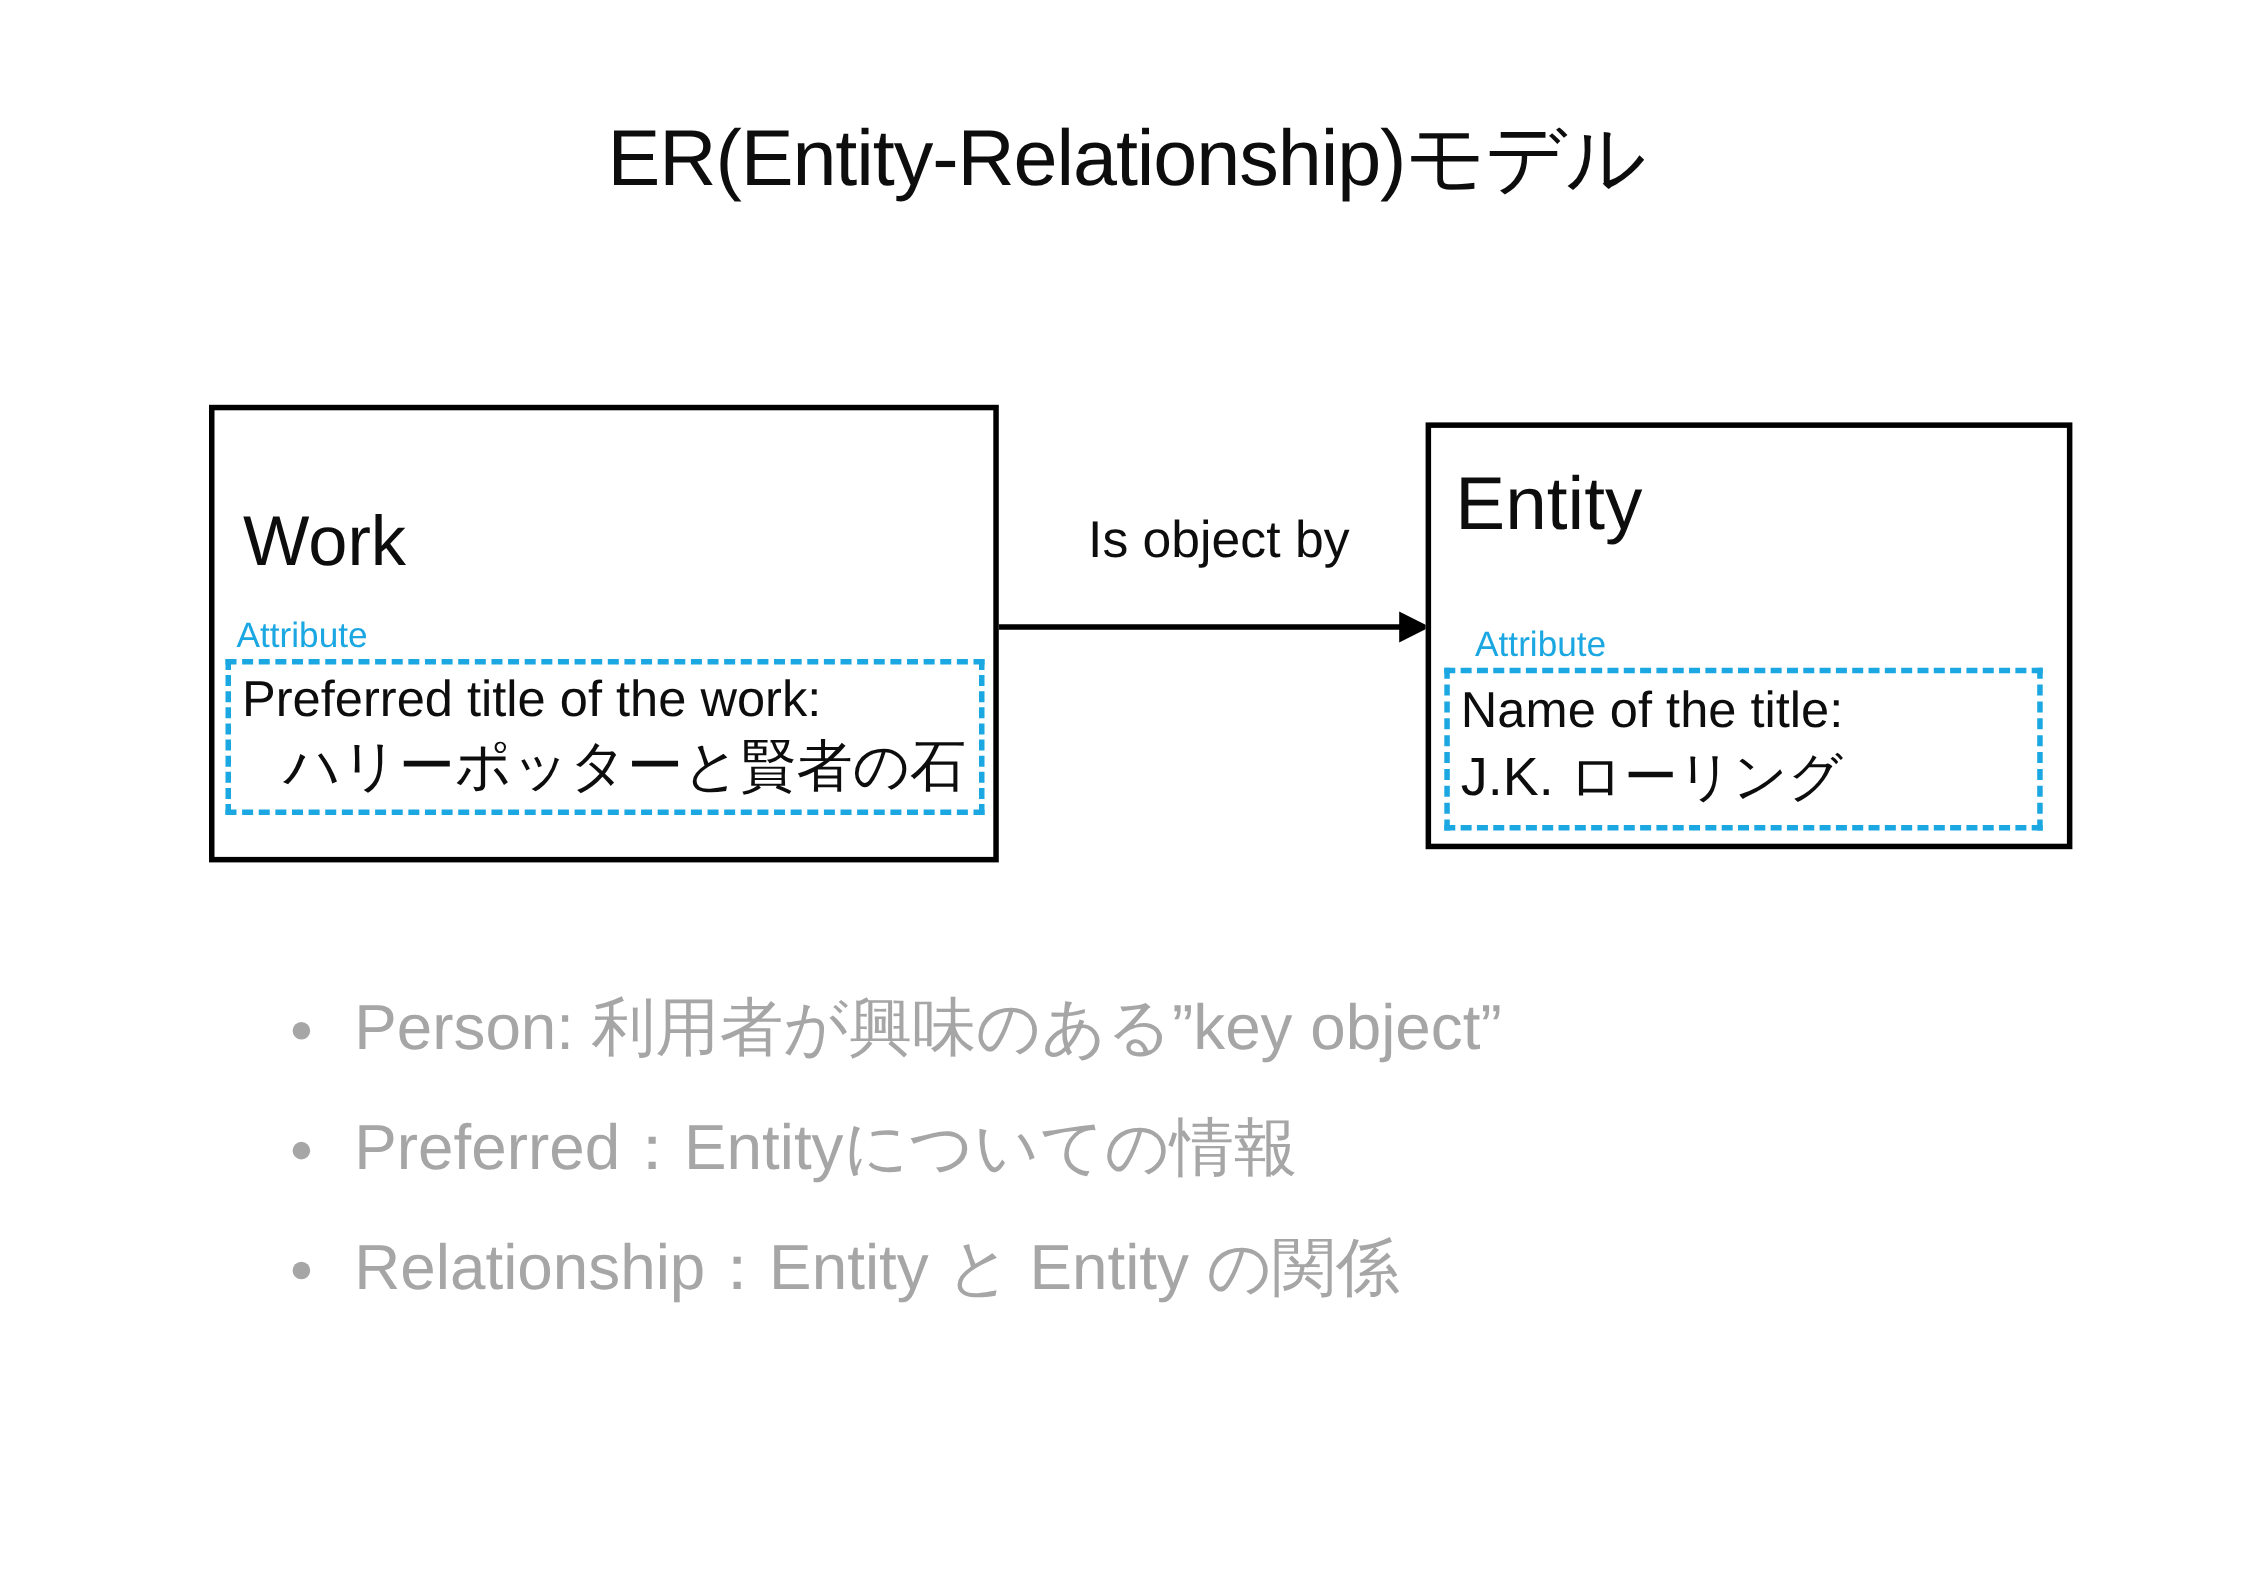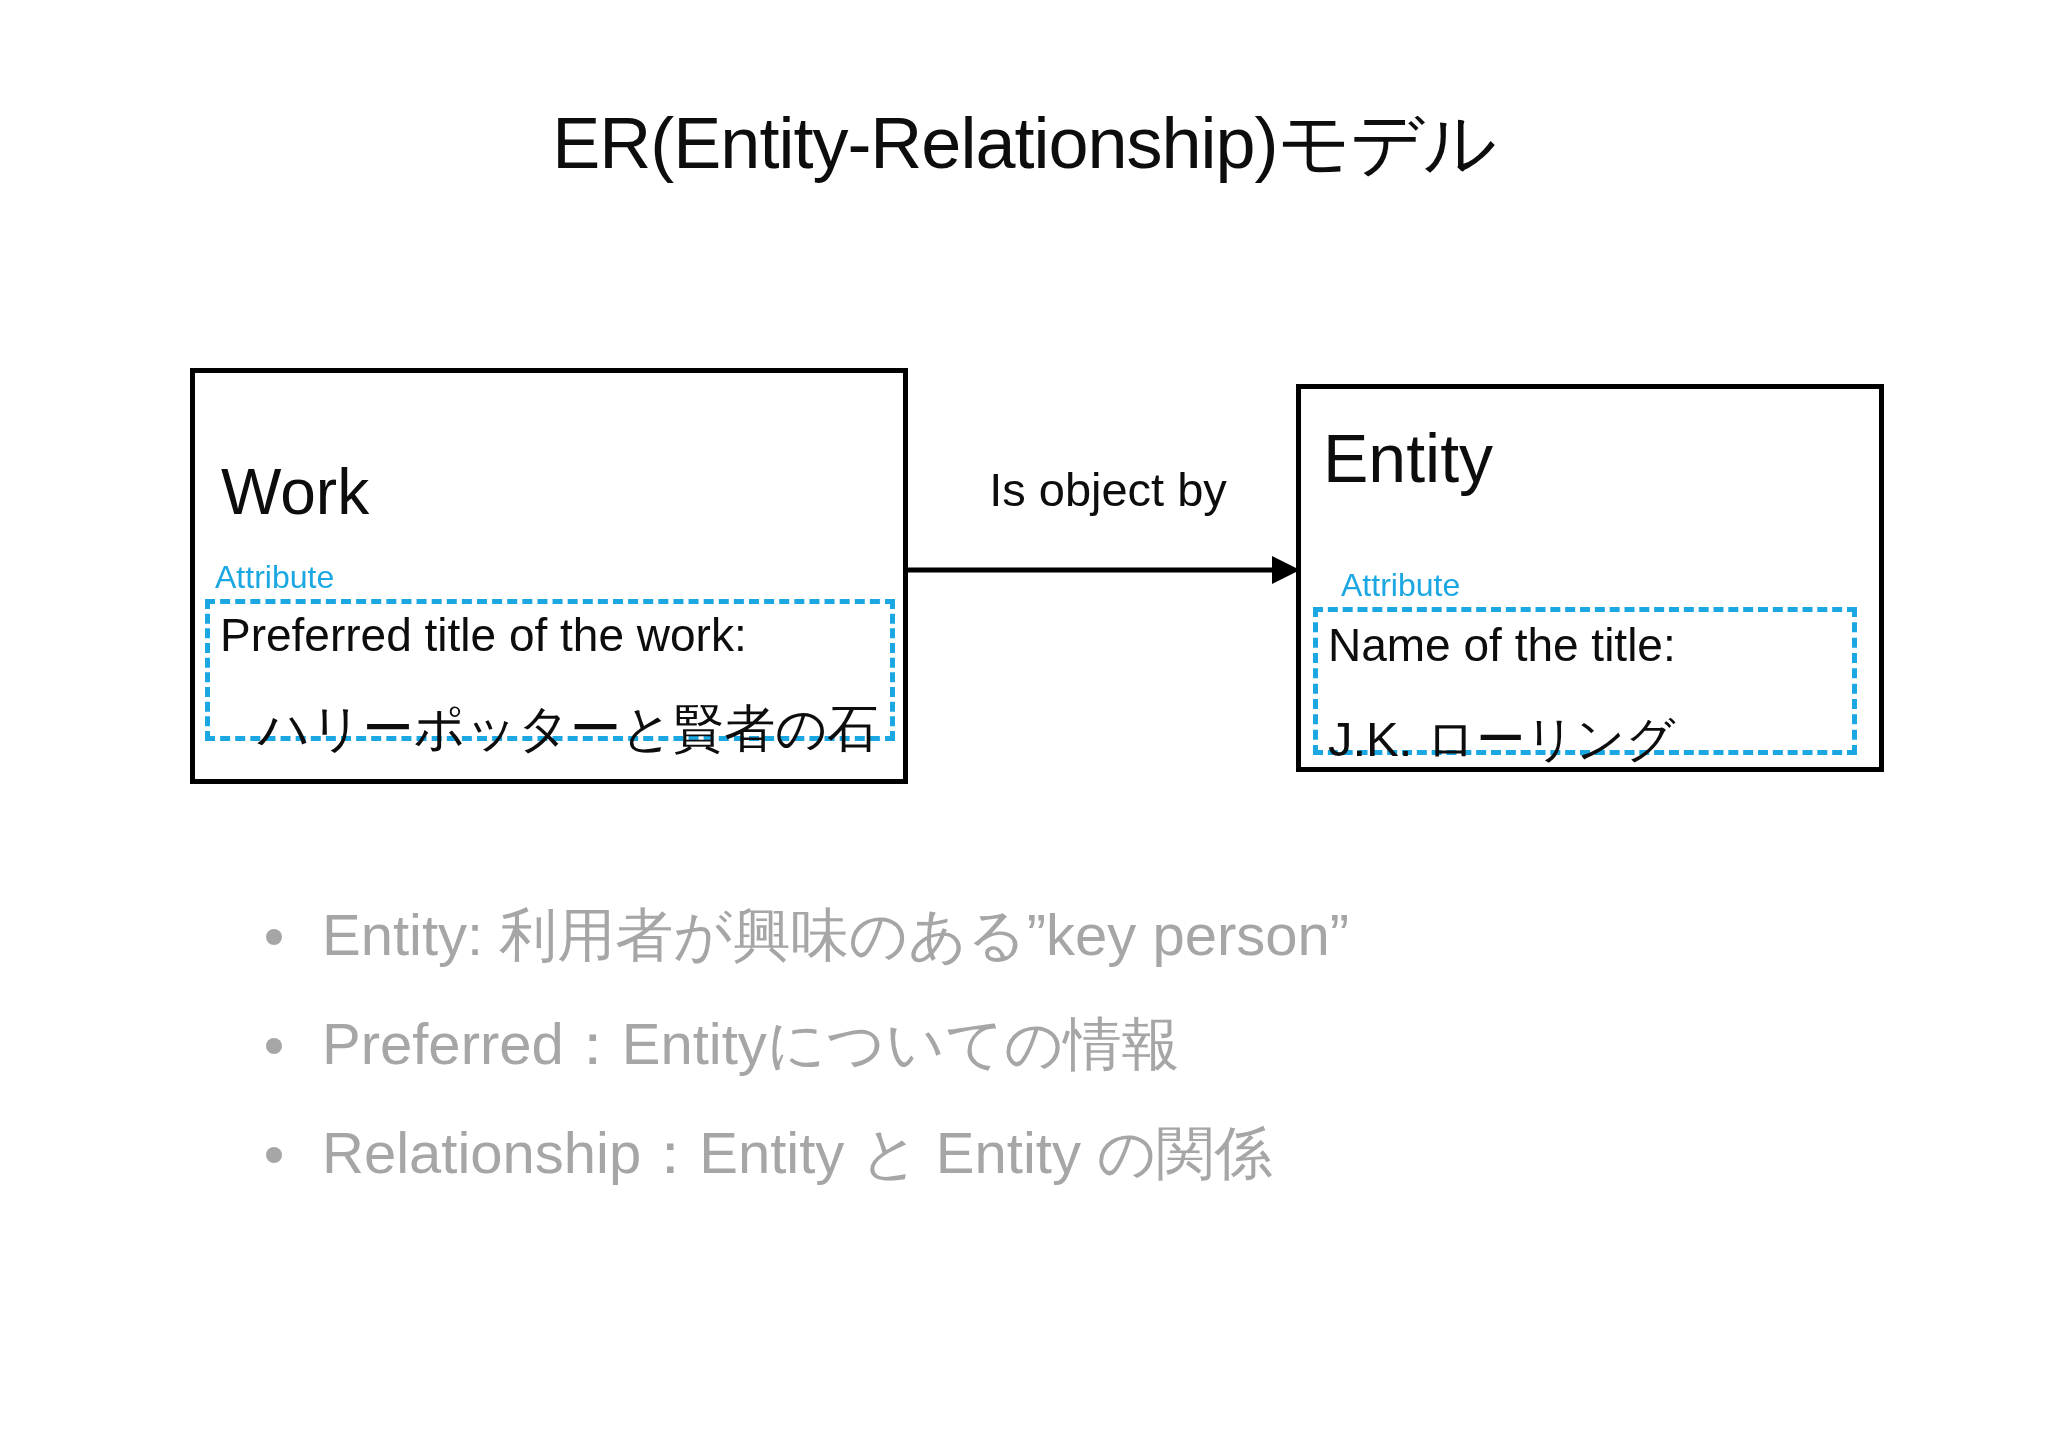--- a/index.html
+++ b/index.html
@@ -68,21 +68,20 @@
   .person .attr-box { left: 12px; top: 218px; width: 544px; height: 148px; }
   .attr-key {
     color: var(--ink);
     white-space: nowrap;
   }
   .work .attr-key   { font-size: 46px; line-height: 1.28; }
   .person .attr-key { font-size: 46px; line-height: 1.35; }
   .attr-value {
     color: var(--ink);
     white-space: nowrap;
-    margin-top: 32px;
   }
   .work .attr-value   { font-size: 51px; line-height: 1.25; padding-left: 38px; }
   .person .attr-value { font-size: 49px; line-height: 1.3; }
   .rel-label {
     position: absolute;
     left: 930px;
     top: 462px;
     width: 356px;
     text-align: center;
     font-size: 47px;
@@ -150,21 +149,21 @@
     <div class="attr-label">Attribute</div>
     <div class="attr-box">
       <div class="attr-key">Name of the title:</div>
       <div class="attr-value">J.K. ローリング</div>
     </div>
   </div>
 
   <ul class="bullet-list">
     <li class="bullet-item">
       <span class="bullet-dot"></span>
-      <span class="bullet-text">Entity: 利用者が興味のある”key person”</span>
+      <span class="bullet-text">Person: 利用者が興味のある”key object”</span>
     </li>
     <li class="bullet-item">
       <span class="bullet-dot"></span>
       <span class="bullet-text">Preferred：Entityについての情報</span>
     </li>
     <li class="bullet-item">
       <span class="bullet-dot"></span>
       <span class="bullet-text">Relationship：Entity と Entity の関係</span>
     </li>
   </ul>

